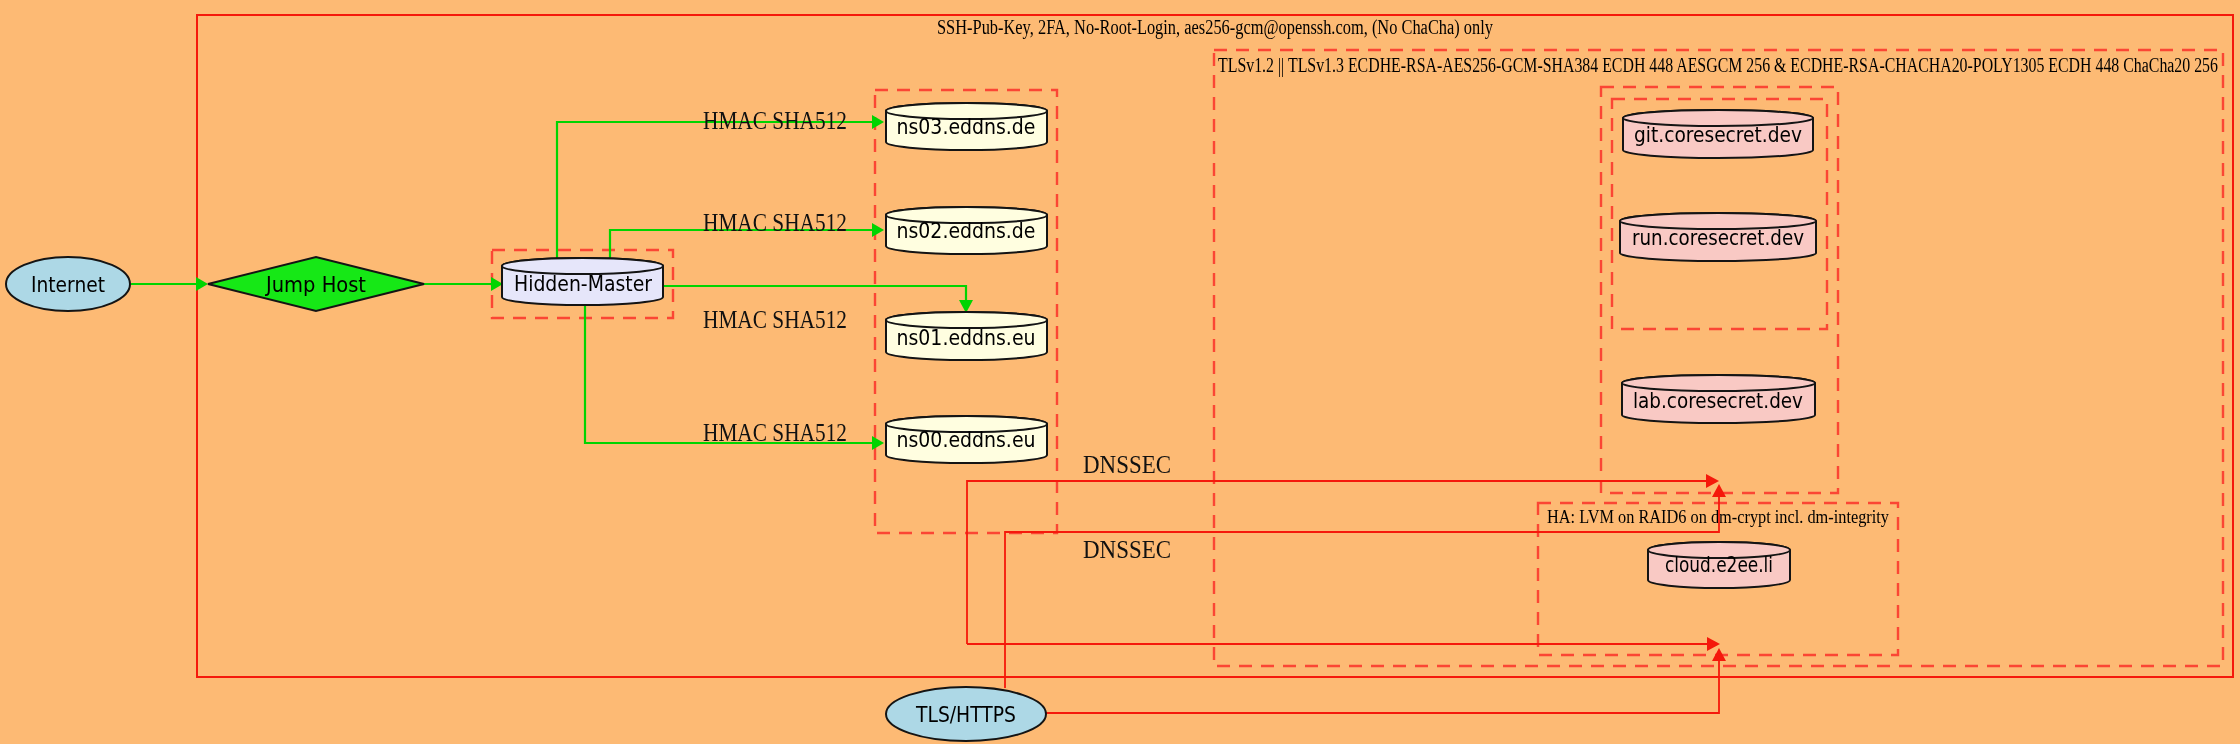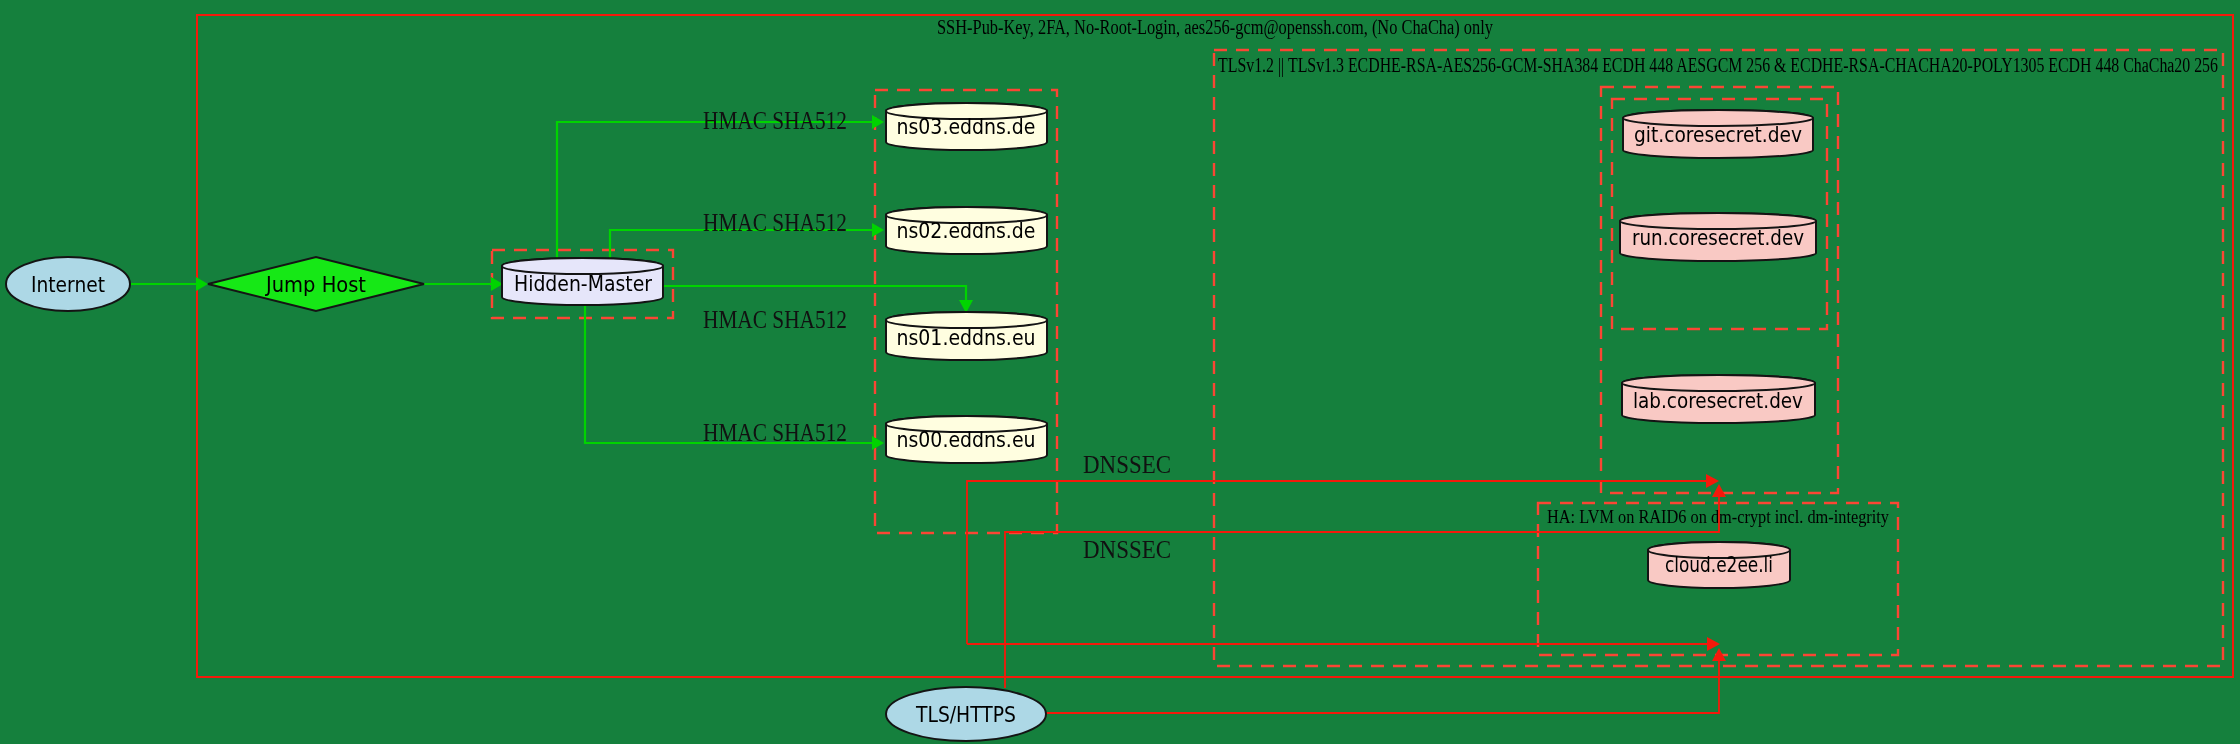--- a/index.html
+++ b/index.html
@@ -1,16 +1,16 @@
 <!DOCTYPE html>
 <html><head>
 <meta charset="utf-8">
 <style>
   html,body{margin:0;padding:0;background:#ffffff;}
-  .stage{width:2240px;height:744px;position:relative;background:#15803d;overflow:hidden;}
+  .stage{width:2240px;height:744px;position:relative;background:#fdba74;overflow:hidden;}
   svg{display:block;}
   .cl-solid{fill:none;stroke:#f5190b;stroke-width:2;}
   .cl-dash{fill:none;stroke:#fb4634;stroke-width:2.4;stroke-dasharray:13 9;}
   .edge-g{fill:none;stroke:#00d400;stroke-width:2.2;}
   .edge-r{fill:none;stroke:#f5190b;stroke-width:1.8;}
   .ah-g{fill:#00d400;stroke:none;}
   .ah-r{fill:#f5190b;stroke:none;}
   .node-stroke{stroke:#141414;stroke-width:2;}
   .fill-lblue{fill:#add8e6;}
   .fill-lyellow{fill:#fffee0;}

